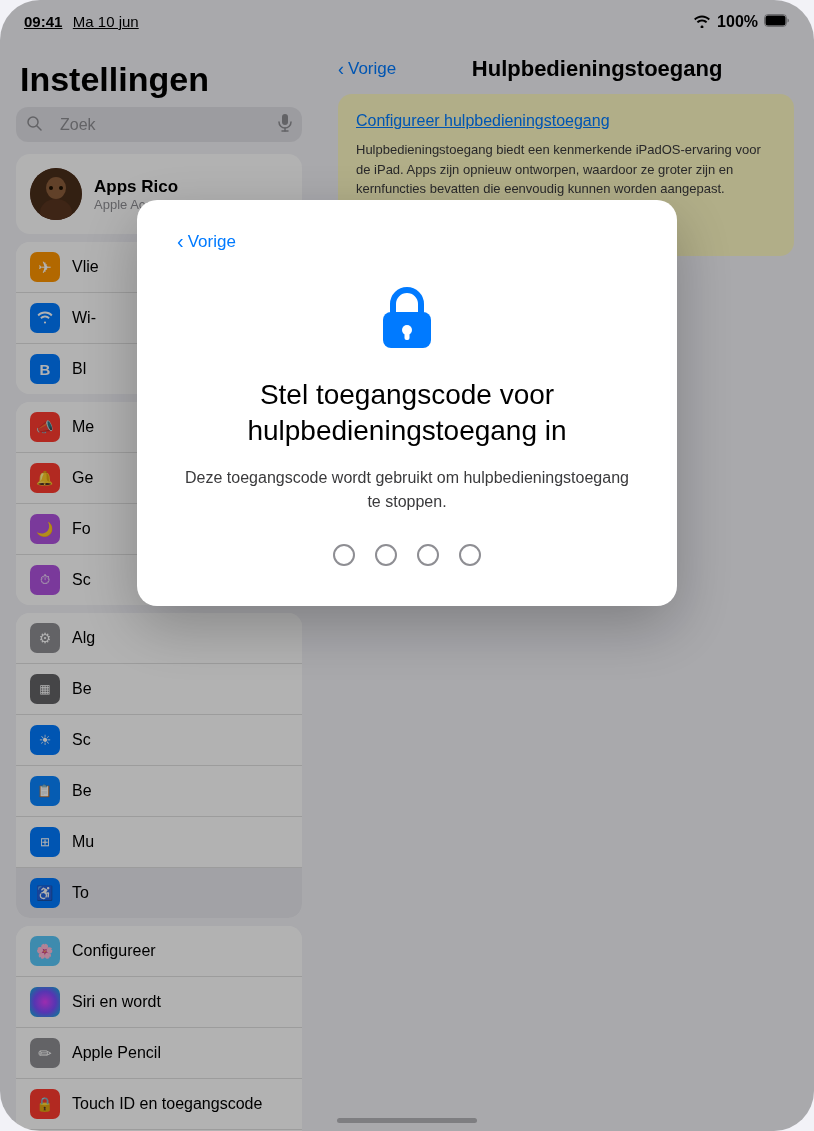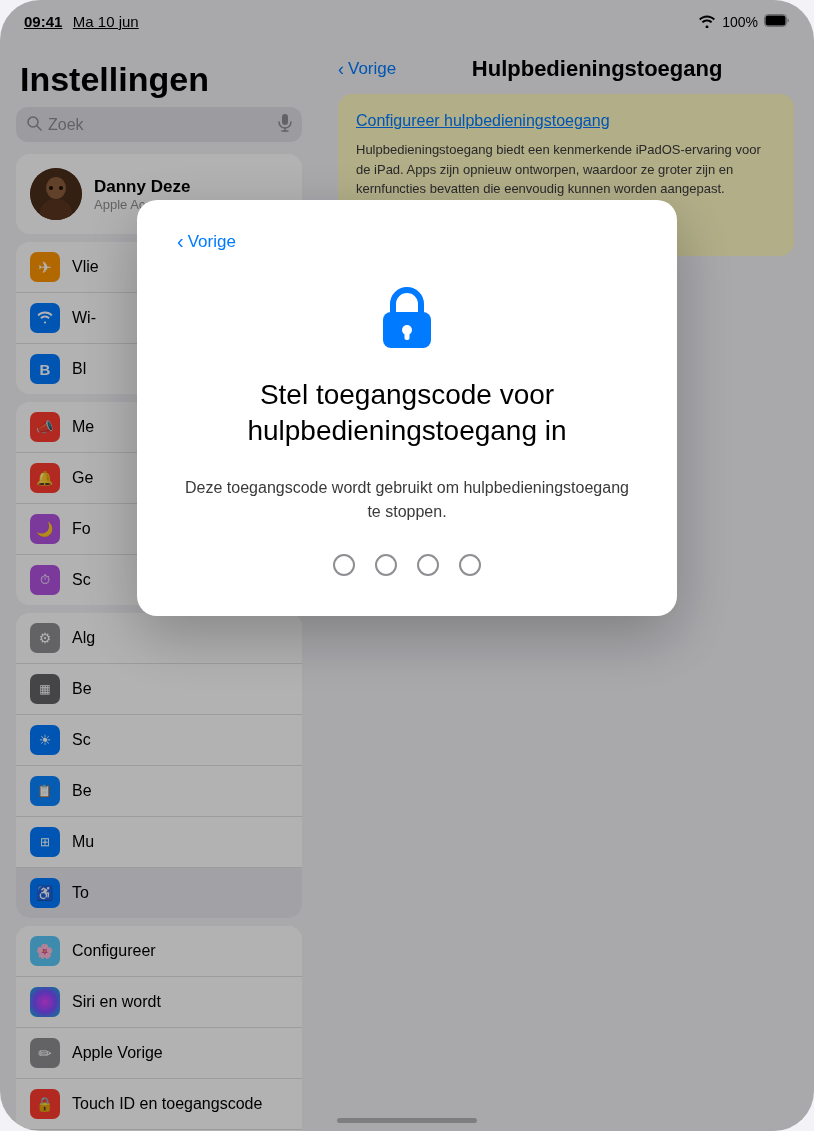--- a/index.html
+++ b/index.html
@@ -34,22 +34,22 @@
       text-decoration: underline;
     }
 
     .status-right {
       display: flex;
       align-items: center;
       gap: 6px;
     }
 
     .battery-text {
-      font-size: 14px;
-      font-weight: 400;
+      font-size: 16px;
+      font-weight: 700;
       color: #000;
     }
 
     
     .main-layout {
       position: absolute;
       top: 44px;
       left: 0; right: 0;
       bottom: 0;
       display: flex;
@@ -72,21 +72,21 @@
       padding: 16px 20px 8px 20px;
     }
 
     .search-bar {
       margin: 0 16px 12px 16px;
       background: rgba(142,142,147,0.18);
       border-radius: 12px;
       display: flex;
       align-items: center;
       padding: 7px 10px;
-      gap: 6px;
+      gap: 18px;
     }
 
     .search-icon-wrap {
       color: #8e8e93;
       font-size: 15px;
     }
 
     .search-input-text {
       font-size: 16px;
       color: #8e8e93;
@@ -343,21 +343,20 @@
       line-height: 1.3;
       margin-bottom: 16px;
     }
 
     .modal-description {
       font-size: 16px;
       color: #3a3a3c;
       text-align: center;
       line-height: 1.5;
       margin-bottom: 30px;
-      margin-top: 10px;
     }
 
     .passcode-dots {
       display: flex;
       gap: 20px;
       align-items: center;
     }
 
     .passcode-dot {
       width: 22px;
@@ -427,21 +426,21 @@
       <div class="avatar">
         <svg class="avatar-face" viewBox="0 0 52 52" xmlns="http://www.w3.org/2000/svg">
           <circle cx="26" cy="26" r="26" fill="#4a2e1a"></circle>
           <ellipse cx="26" cy="20" rx="10" ry="11" fill="#8b5e3c"></ellipse>
           <ellipse cx="26" cy="45" rx="16" ry="14" fill="#5a3520"></ellipse>
           <circle cx="21" cy="20" r="2" fill="#1a0f00"></circle>
           <circle cx="31" cy="20" r="2" fill="#1a0f00"></circle>
         </svg>
       </div>
       <div class="user-info">
-        <div class="user-name">Danny Deze</div>
+        <div class="user-name">Apps Rico</div>
         <div class="user-sub">Apple Account, iCloud, iMedia</div>
       </div>
     </div>
 
     <div class="settings-list">
 
       <div class="settings-group">
         <div class="settings-item clip-left">
           <div class="icon-wrap orange">✈</div>
           <span class="item-label">Vlie</span>
@@ -512,21 +511,21 @@
         <div class="settings-item">
           <div class="icon-wrap teal" style="font-size:14px;">🌸</div>
           <span class="item-label">Configureer</span>
         </div>
         <div class="settings-item">
           <div class="icon-wrap gray" style="background: radial-gradient(circle, #e040fb, #7c4dff, #00bcd4); font-size:12px;"></div>
           <span class="item-label">Siri en wordt</span>
         </div>
         <div class="settings-item">
           <div class="icon-wrap pencil-gray" style="font-size:16px;">✏</div>
-          <span class="item-label">Apple Vorige</span>
+          <span class="item-label">Apple Pencil</span>
         </div>
         <div class="settings-item">
           <div class="icon-wrap red" style="font-size:14px;">🔒</div>
           <span class="item-label">Touch ID en toegangscode</span>
         </div>
         <div class="settings-item">
           
           
         </div>
 

